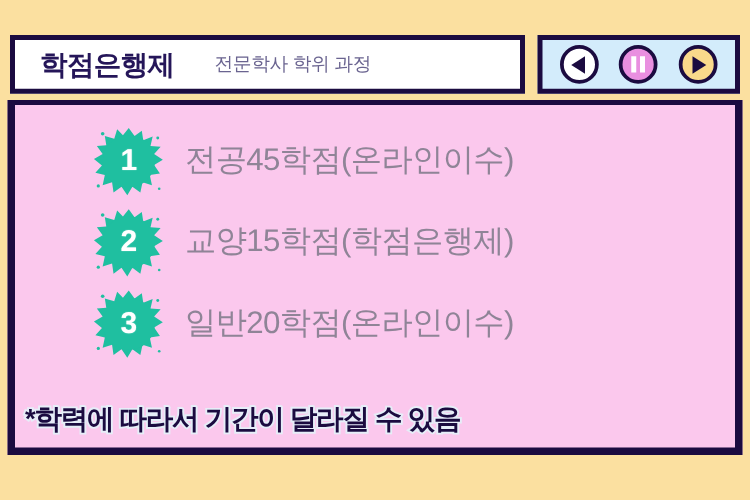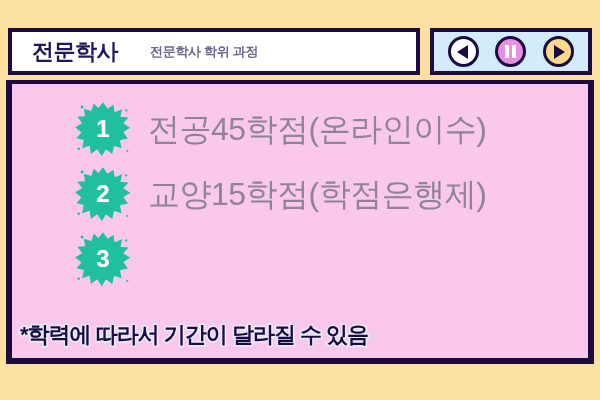--- a/index.html
+++ b/index.html
@@ -40,22 +40,22 @@
     font-size: 22px;
     font-weight: 900;
     color: #251659;
     letter-spacing: -0.5px;
     line-height: 1;
     white-space: nowrap;
   }
 
   #brand-subtitle {
     margin-left: 32px;
-    font-size: 13px;
-    font-weight: 700;
+    font-size: 15px;
+    font-weight: 400;
     color: #6A6490;
     letter-spacing: -0.3px;
     line-height: 1;
     white-space: nowrap;
   }
 
   
   #controls-panel {
     position: absolute;
     left: 430px;
@@ -157,21 +157,21 @@
     justify-content: center;
     color: #FFFFFF;
     font-size: 24px;
     font-weight: 900;
     line-height: 1;
     text-shadow: 0 0 1px rgba(255,255,255,0.6);
   }
 
   .credit-text {
     margin-left: 16px;
-    font-size: 32px;
+    font-size: 25px;
     font-weight: 400;
     color: #8F8497;
     letter-spacing: -0.5px;
     line-height: 1;
     white-space: nowrap;
   }
 
   
   #bottom-note {
     position: absolute;
@@ -203,21 +203,21 @@
 </style>
 </head>
 <body>
 
 <div id="screen">
 
   <div id="band-top"></div>
   <div id="band-bottom"></div>
 
   <div id="title-box">
-    <span id="brand-title">전문학사</span>
+    <span id="brand-title">학점은행제</span>
     <span id="brand-subtitle">전문학사 학위 과정</span>
   </div>
 
   <div id="controls-panel">
 
     <div class="ctrl-btn ctrl-prev">
       <span class="tri-left"></span>
     </div>
 
     <div class="ctrl-btn ctrl-pause">
@@ -272,20 +272,21 @@
           <svg viewBox="0 0 100 100" aria-hidden="true">
             <path fill="#1FBFA0" d="M50 4 L58 15 L68 8 L70 21 L83 16 L80 29 L94 30 L85 40 L97 48 L85 55 L93 67 L79 69 L82 83 L69 79 L66 93 L55 85 L48 97 L40 85 L29 93 L27 79 L14 83 L17 69 L4 66 L13 56 L2 47 L14 40 L6 29 L19 28 L17 15 L30 19 L34 6 L42 14 Z"></path>
             <circle fill="#1FBFA0" cx="50" cy="50" r="36"></circle>
             <circle fill="#1FBFA0" cx="14" cy="12" r="2.5"></circle>
             <circle fill="#1FBFA0" cx="90" cy="18" r="2"></circle>
             <circle fill="#1FBFA0" cx="8" cy="84" r="2.2"></circle>
             <circle fill="#1FBFA0" cx="92" cy="88" r="1.8"></circle>
           </svg>
           <span class="splat-num">3</span>
         </span>
+        <span class="credit-text">일반20학점(온라인이수)</span>
       </div>
 
     </div>
 
     <div id="bottom-note">*학력에 따라서 기간이 달라질 수 있음</div>
 
   </div>
 
 </div>
 

